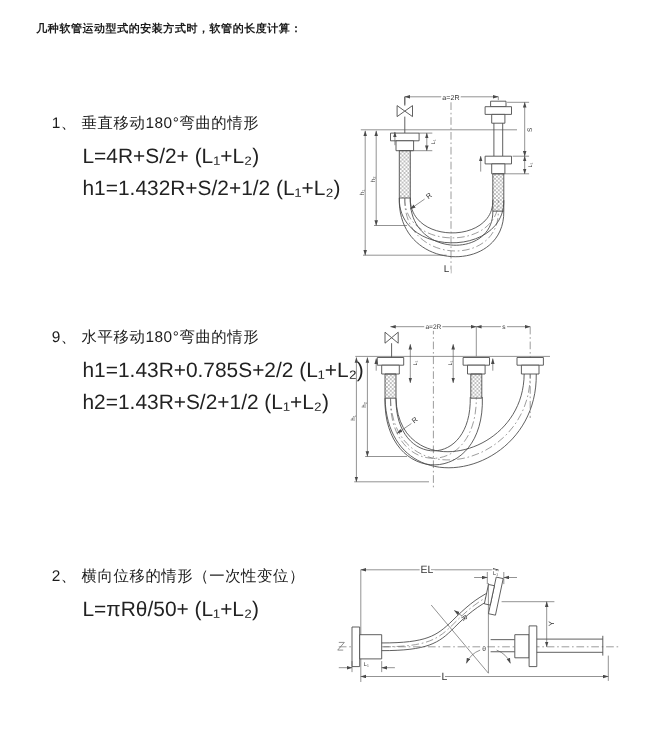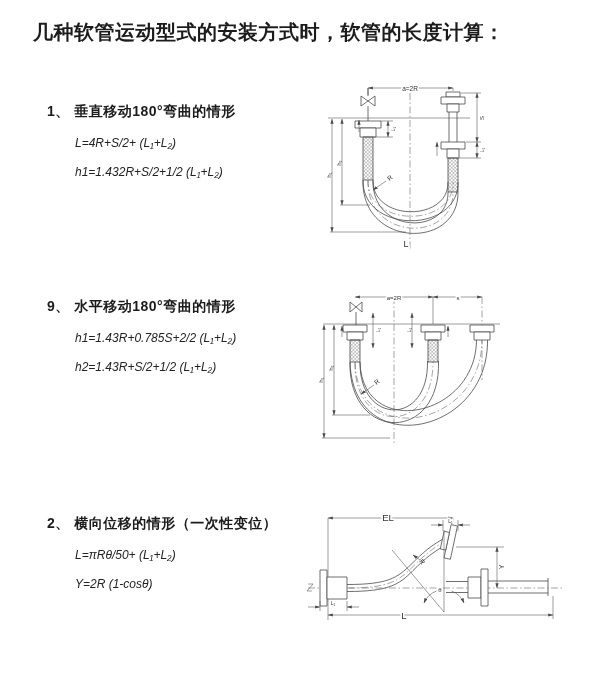--- a/index.html
+++ b/index.html
@@ -1,27 +1,27 @@
 <!DOCTYPE html>
 <html><head>
 <meta charset="utf-8">
 <style>
   html,body{margin:0;padding:0;}
   body{
     width:600px;height:675px;position:relative;background:#ffffff;
     font-family:"Liberation Sans","DejaVu Sans",sans-serif;color:#1c1c1c;
     overflow:hidden;border-right:1px solid #e2e2e2;
   }
-  .title{position:absolute;left:33px;top:19px;font-size:20px;font-weight:bold;letter-spacing:.5px;}
+  .title{position:absolute;left:33px;top:19px;font-size:10px;font-weight:bold;letter-spacing:.5px;}
   .section{position:absolute;left:47px;}
   #section-1{top:103px;}
   #section-2{top:298px;}
   #section-3{top:515px;}
-  .heading{font-size:14px;font-weight:bold;letter-spacing:.5px;margin:0 0 8px 0;}
-  .formula{font-size:12px;line-height:28.5px;margin:0 0 0 28px;white-space:pre;color:#222;font-style:italic;}
+  .heading{font-size:14px;font-weight:normal;letter-spacing:.5px;margin:0 0 8px 0;}
+  .formula{font-size:19px;line-height:28.5px;margin:0 0 0 28px;white-space:pre;color:#222;}
   svg{position:absolute;overflow:visible;}
   #d1{left:310px;top:75px;}
   #d2{left:315px;top:280px;}
   #d3{left:300px;top:500px;}
   svg line,svg path,svg rect,svg polyline{vector-effect:non-scaling-stroke;}
   .ln{stroke:#4a4a4a;stroke-width:.8;fill:none;}
   .thin{stroke:#5a5a5a;stroke-width:.6;fill:none;}
   .cl{stroke:#6a6a6a;stroke-width:.6;fill:none;stroke-dasharray:7 2.5 1.5 2.5;}
   .fl{fill:#ffffff;stroke:#4a4a4a;stroke-width:.8;}
   .dimtxt{fill:#333;font-family:"Liberation Sans","DejaVu Sans",sans-serif;}
@@ -40,21 +40,20 @@
 
 <div class="section" id="section-2">
   <p class="heading">9、 水平移动180°弯曲的情形</p>
   <p class="formula">h1=1.43R+0.785S+2/2 (L₁+L₂)</p>
   <p class="formula">h2=1.43R+S/2+1/2 (L₁+L₂)</p>
 </div>
 
 <div class="section" id="section-3">
   <p class="heading">2、 横向位移的情形（一次性变位）</p>
   <p class="formula">L=πRθ/50+ (L₁+L₂)</p>
-  <p class="formula">Y=2R (1-cosθ)</p>
 </div>
 
 <svg id="d1" width="290" height="180" viewBox="0 0 290 180">
   <defs>
     <marker id="a1" markerWidth="9" markerHeight="8" refX="8" refY="3" orient="auto-start-reverse">
       <path d="M0,0.3 L8.5,3 L0,5.7 Z" fill="#4a4a4a"></path>
     </marker>
     <pattern id="b1" width="3.5" height="3.5" patternUnits="userSpaceOnUse">
       <path d="M0,3.5 L3.5,0 M0,0 L3.5,3.5" stroke="#8c8c8c" stroke-width="0.5"></path>
     </pattern>

